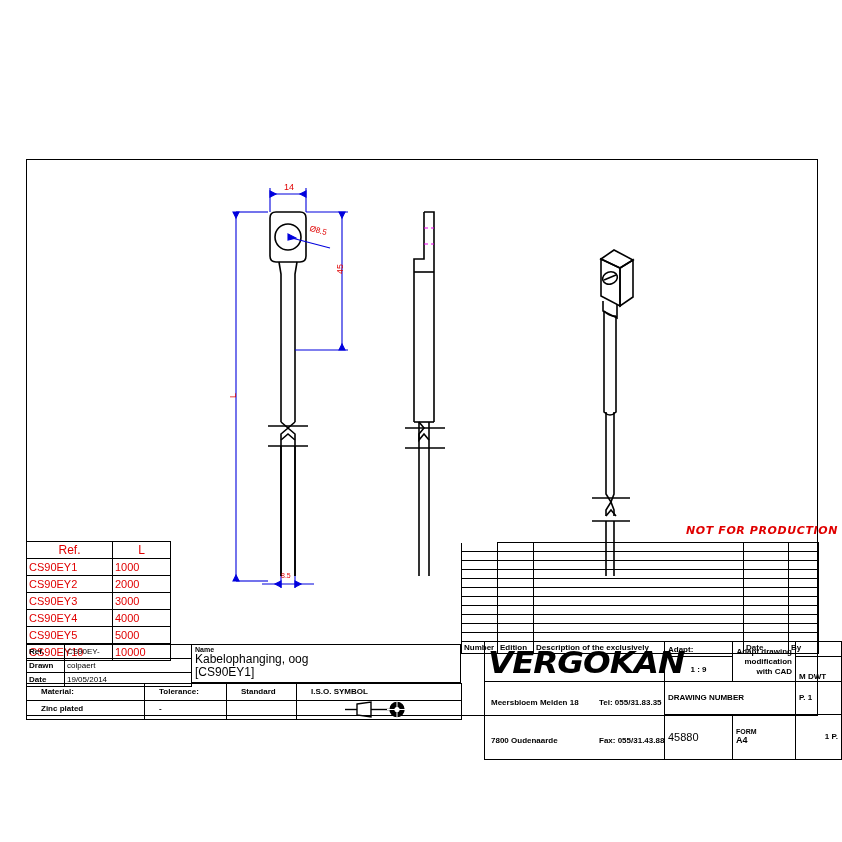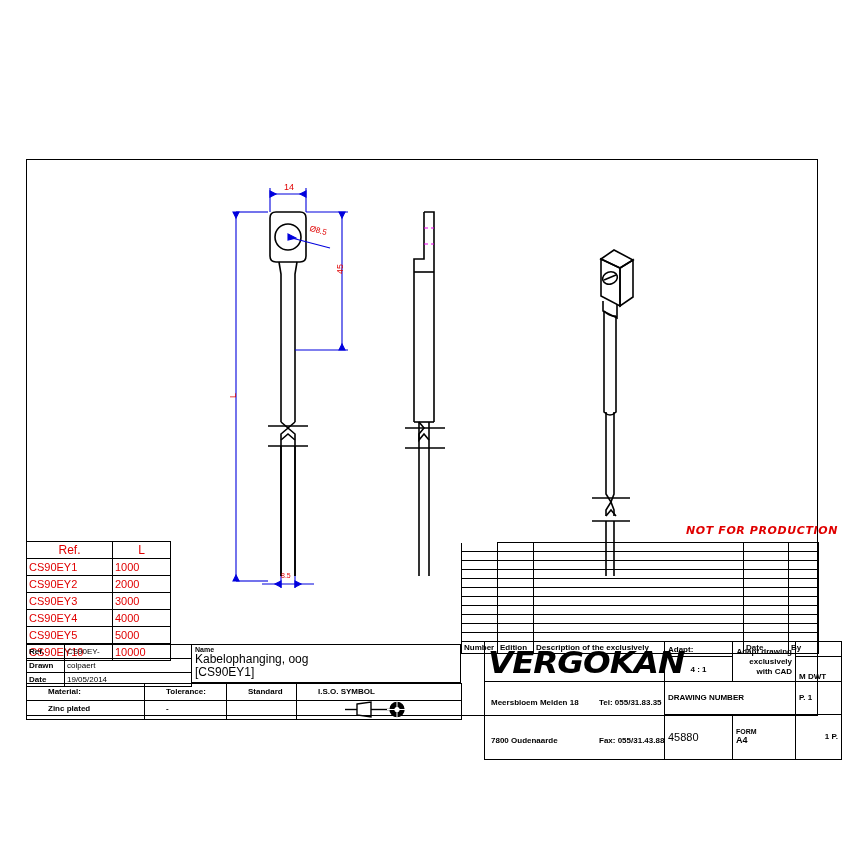--- a/index.html
+++ b/index.html
@@ -28,21 +28,21 @@
 
   
   .nameblk{position:absolute;left:191px;top:628px;width:270px;height:39px;border:1px solid #000;box-sizing:border-box;}
   .nameblk .cap{font-size:7px;font-weight:bold;padding:1px 3px 0 3px;}
   .nameblk .v1{font-size:12px;padding:0 3px;line-height:13px;}
   .nameblk .v2{font-size:12px;padding:0 3px;line-height:13px;}
 
   
   .stdrow{position:absolute;left:26px;top:667px;width:435px;}
   .stdrow table{width:435px;table-layout:fixed;}
-  .stdrow td{font-size:8px;height:16px;line-height:16px;padding:0 21px;vertical-align:top;font-weight:bold;}
+  .stdrow td{font-size:8px;height:16px;line-height:16px;padding:0 14px;vertical-align:top;font-weight:bold;}
 
   
   .revtab{position:absolute;left:461px;top:526px;width:357px;}
   .revtab table{width:357px;table-layout:fixed;}
   .revtab td{height:8px;margin-left:32px;}
   .revtab td.hdr{font-size:8px;font-weight:bold;height:11px;line-height:11px;padding:0 2px;white-space:nowrap;}
 
   
   .titleblk{position:absolute;left:461px;top:625px;width:357px;height:75px;padding-left:23px;}
   .titleblk table{width:357px;height:75px;table-layout:fixed;}
@@ -376,27 +376,27 @@
           <col style="width:46px">
       </colgroup>
       <tbody>
         <tr>
           <td rowspan="2" style="text-align:center;vertical-align:middle;">
             <div class="logo">VERGOKAN</div>
           </td>
           <td style="height:14px;">Adapt:</td>
           <td rowspan="2" class="adapt">
             <div>Adapt drawing</div>
-            <div>exclusively</div>
+            <div>modification</div>
             <div>with CAD</div>
           </td>
           <td style="height:14px;border-bottom:none;"></td>
         </tr>
         <tr>
-          <td class="scaleval" style="height:24px;">4 : 1</td>
+          <td class="scaleval" style="height:24px;">1 : 9</td>
           <td style="height:24px;vertical-align:bottom;margin-left:48px;">M DWT</td>
         </tr>
         <tr>
           <td rowspan="2" style="vertical-align:top;padding-top:2px;">
             <table style="border:none;width:100%;">
               <tbody>
                   <tr>
                 <td class="addr" style="border:none;width:102px;">Meersbloem Melden 18</td>
                 <td class="addr" style="border:none;">Tel: 055/31.83.35</td>
               </tr>

